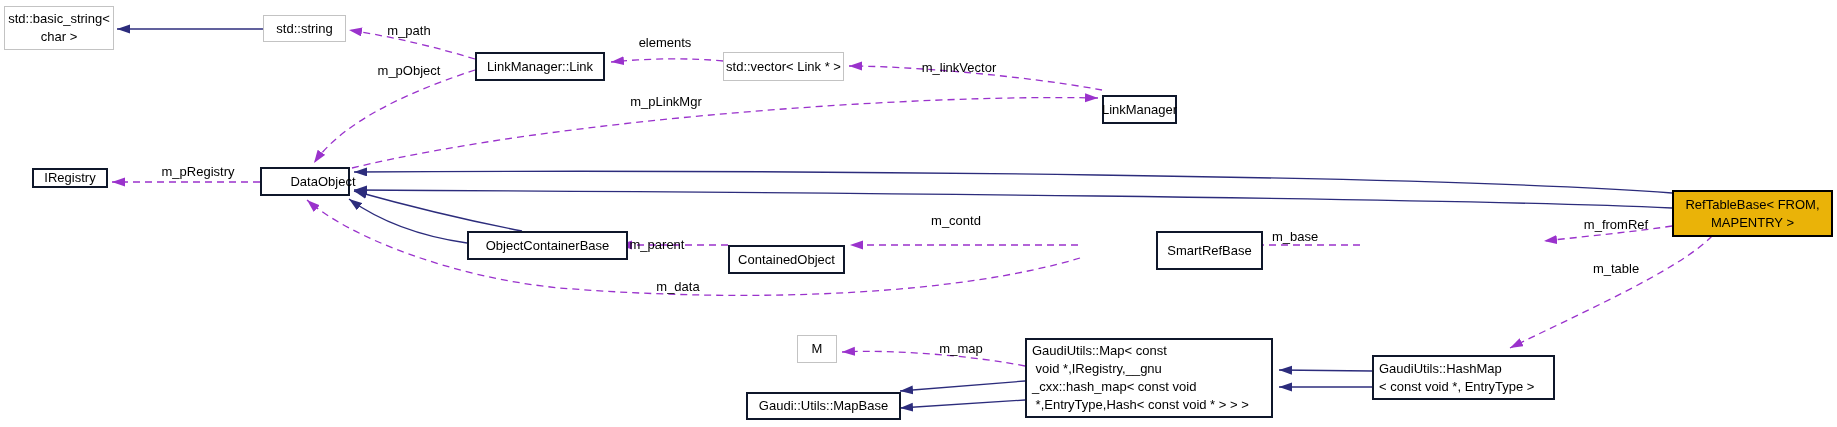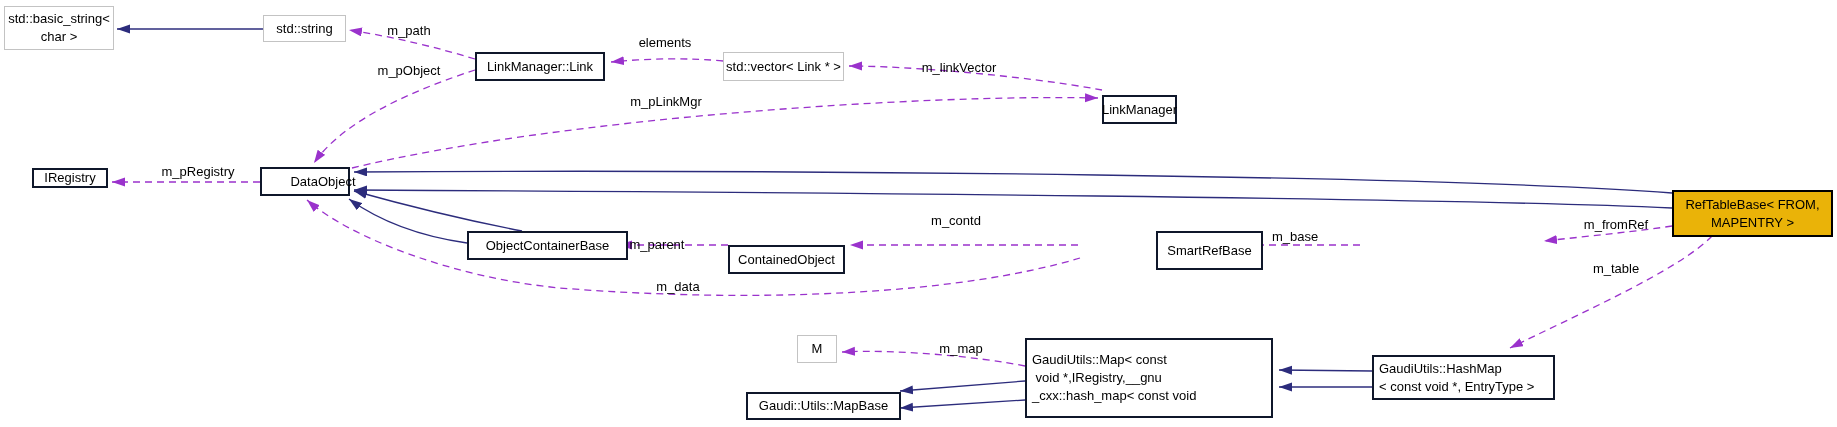--- a/index.html
+++ b/index.html
@@ -120,20 +120,21 @@
       <span class="line">RefTableBase&lt; FROM,</span>
       <span class="line">MAPENTRY &gt;</span>
     </div>
     <div class="node node-external" style="left: 797px; top: 335px; width: 40px; height: 28px;">
       <span class="line">M</span>
     </div>
     <div class="node node-internal align-left" style="left: 1025px; top: 338px; width: 248px; height: 80px;">
       <span class="line">GaudiUtils::Map&lt; const</span>
       <span class="line"> void *,IRegistry,__gnu</span>
       <span class="line">_cxx::hash_map&lt; const void</span>
+      <span class="line"> *,EntryType,Hash&lt; const void * &gt; &gt; &gt;</span>
     </div>
     <div class="node node-internal" style="left: 738px; top: 392px; width: 155px; height: 28px; margin-left: 8px;">
       <span class="line">Gaudi::Utils::MapBase</span>
     </div>
     <div class="node node-internal align-left" style="left: 1372px; top: 355px; width: 183px; height: 45px;">
       <span class="line">GaudiUtils::HashMap</span>
       <span class="line">&lt; const void *, EntryType &gt;</span>
     </div>
   </div>
 

